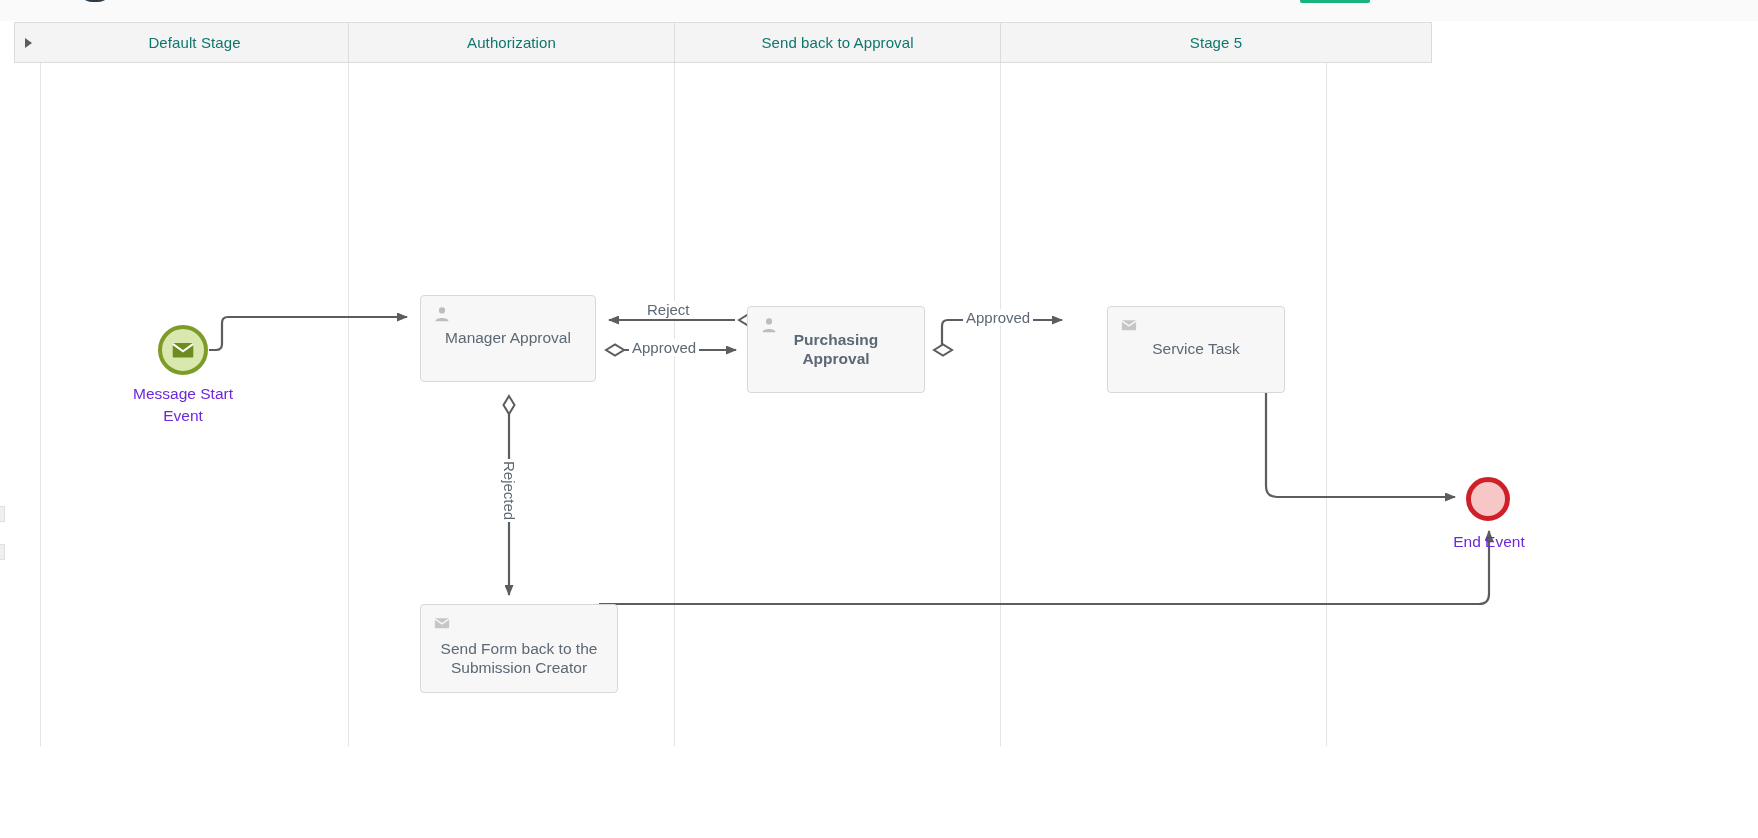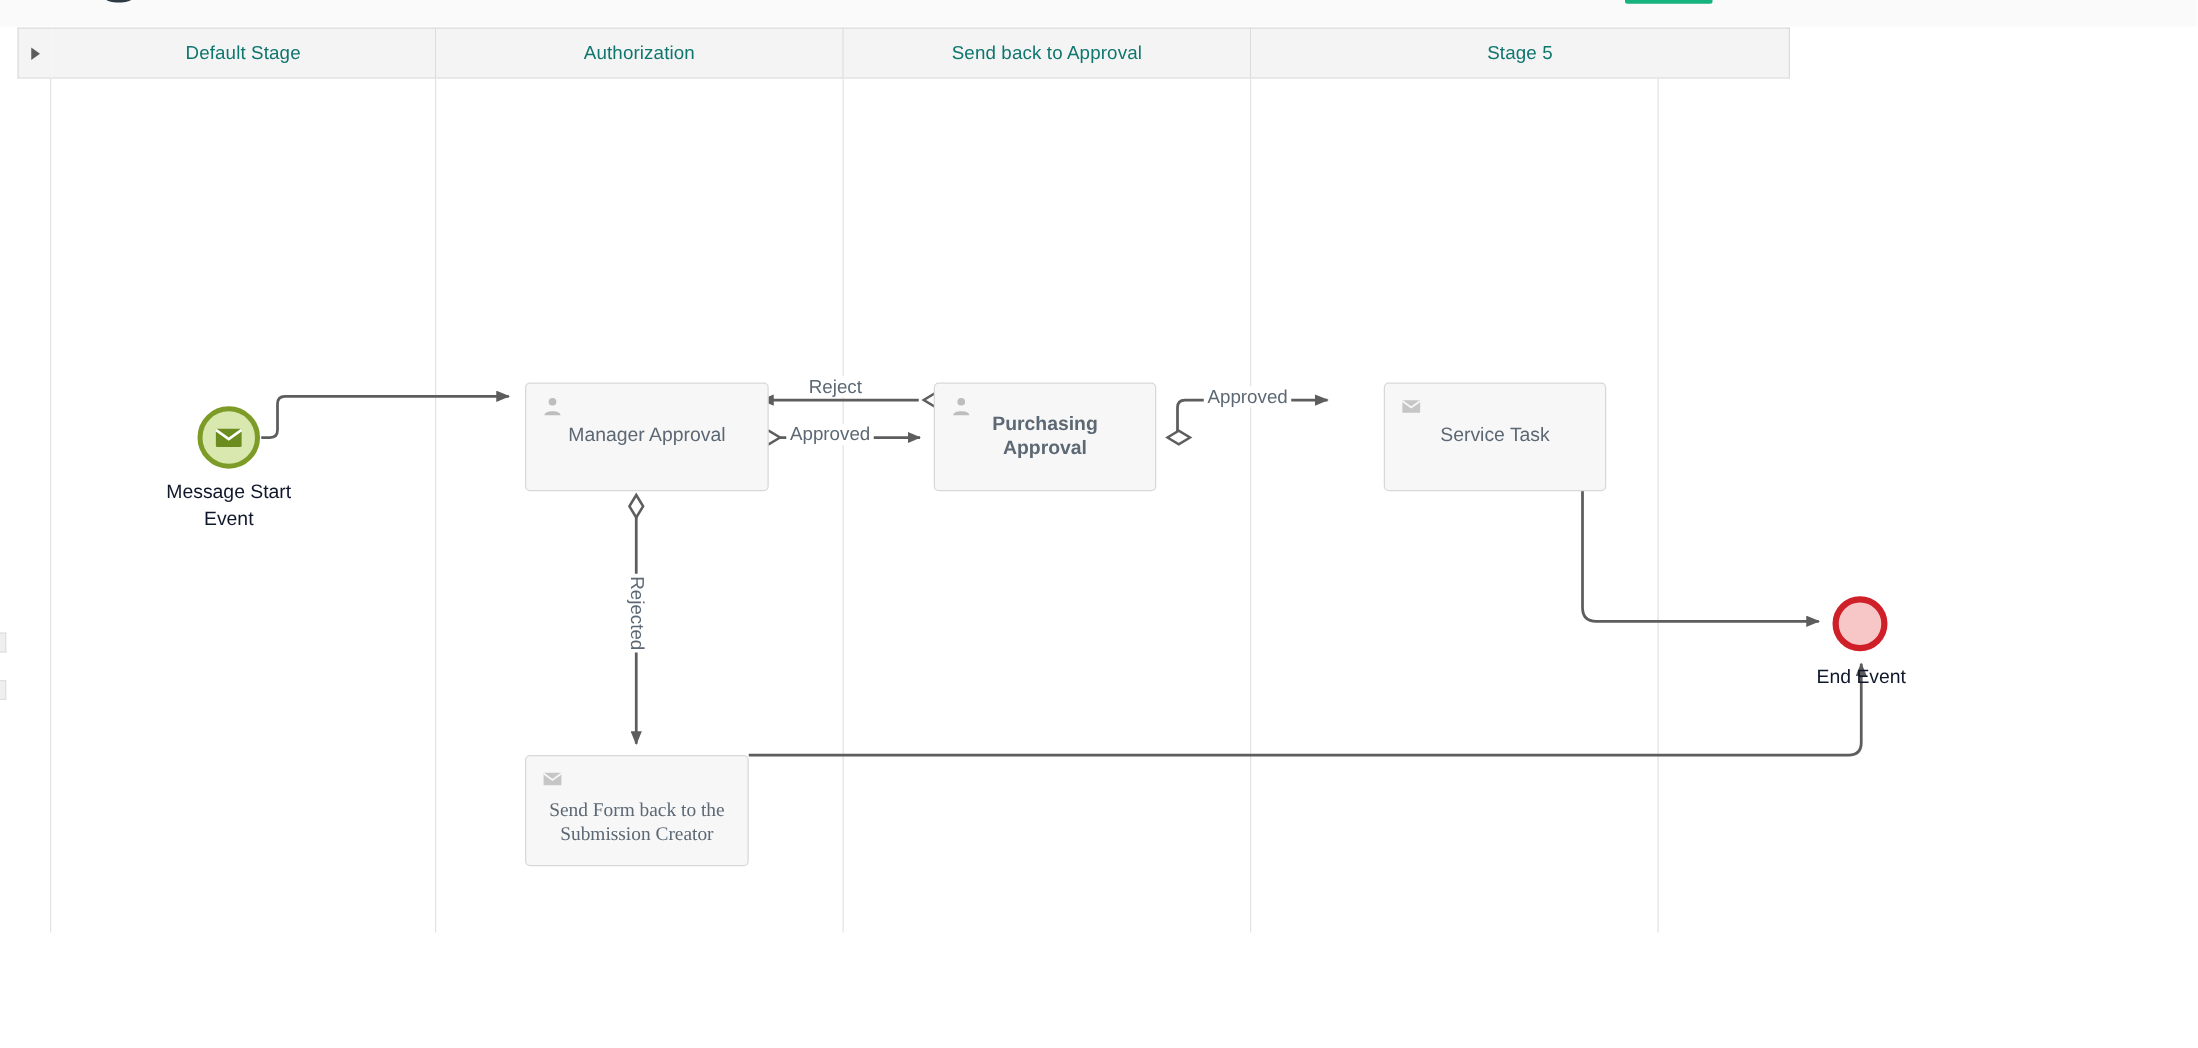--- a/index.html
+++ b/index.html
@@ -149,21 +149,21 @@
     background: #d9e8ae;
     border: 4px solid #7d9c27;
   }
   .event.end {
     width: 44px; height: 44px;
     background: #f7c6c6;
     border: 5px solid #cf2029;
   }
   .event-label {
     position: absolute;
-    color: #0f172a;
+    color: #6d28d9;
     font-size: 15.5px;
     line-height: 22px;
     text-align: center;
     white-space: pre-line;
   }
 
   .flow-label {
     position: absolute;
     color: #5c6874;
     font-size: 15px;
@@ -260,21 +260,21 @@
 
     <div class="event start" style="left:158px; top:262px;">
       <svg width="26" height="26" viewBox="0 0 24 24">
         <rect x="2.5" y="5.5" width="19" height="13.5" rx="1" fill="#6d8c20"></rect>
         <path d="M2.5 6.4 L12 13.2 L21.5 6.4" fill="none" stroke="#ffffff" stroke-width="1.9"></path>
       </svg>
     </div>
     <div class="event-label" style="left:103px; top:320px; width:160px;">Message Start
 Event</div>
 
-    <div class="task" style="left:420px; top:243px; width:195px; height:87px;">
+    <div class="task" style="left:420px; top:232px; width:176px; height:87px;">
       <svg class="task-icon" viewBox="0 0 24 24">
         <circle cx="12" cy="7.2" r="4.1" fill="#bdbdbd"></circle>
         <path d="M3.4 21.5 C3.4 15.8 20.6 15.8 20.6 21.5 z" fill="#bdbdbd"></path>
       </svg>
       <div class="task-label">Manager Approval</div>
     </div>
 
     <div class="task" style="left:747px; top:243px; width:178px; height:87px;">
       <svg class="task-icon" viewBox="0 0 24 24">
         <circle cx="12" cy="7.2" r="4.1" fill="#bdbdbd"></circle>
@@ -284,21 +284,21 @@
     </div>
 
     <div class="task" style="left:1107px; top:243px; width:178px; height:87px;">
       <svg class="task-icon" viewBox="0 0 24 24">
         <rect x="2.5" y="5.5" width="19" height="13.5" rx="1" fill="#c6c6c6"></rect>
         <path d="M2.5 6.4 L12 13.2 L21.5 6.4" fill="none" stroke="#f7f7f7" stroke-width="1.9"></path>
       </svg>
       <div class="task-label">Service Task</div>
     </div>
 
-    <div class="task" style="left:420px; top:541px; width:179px; height:89px;font-family:Liberation Serif, serif;">
+    <div class="task" style="left:420px; top:541px; width:198px; height:89px;">
       <svg class="task-icon" viewBox="0 0 24 24">
         <rect x="2.5" y="5.5" width="19" height="13.5" rx="1" fill="#c6c6c6"></rect>
         <path d="M2.5 6.4 L12 13.2 L21.5 6.4" fill="none" stroke="#f7f7f7" stroke-width="1.9"></path>
       </svg>
       <div class="task-label" style="width:160px; padding-top:20px;">Send Form back to the Submission Creator</div>
     </div>
 
     <div class="event end" style="left:1466px; top:414px;"></div>
     <div class="event-label" style="left:1419px; top:468px; width:140px;">End Event</div>
 

